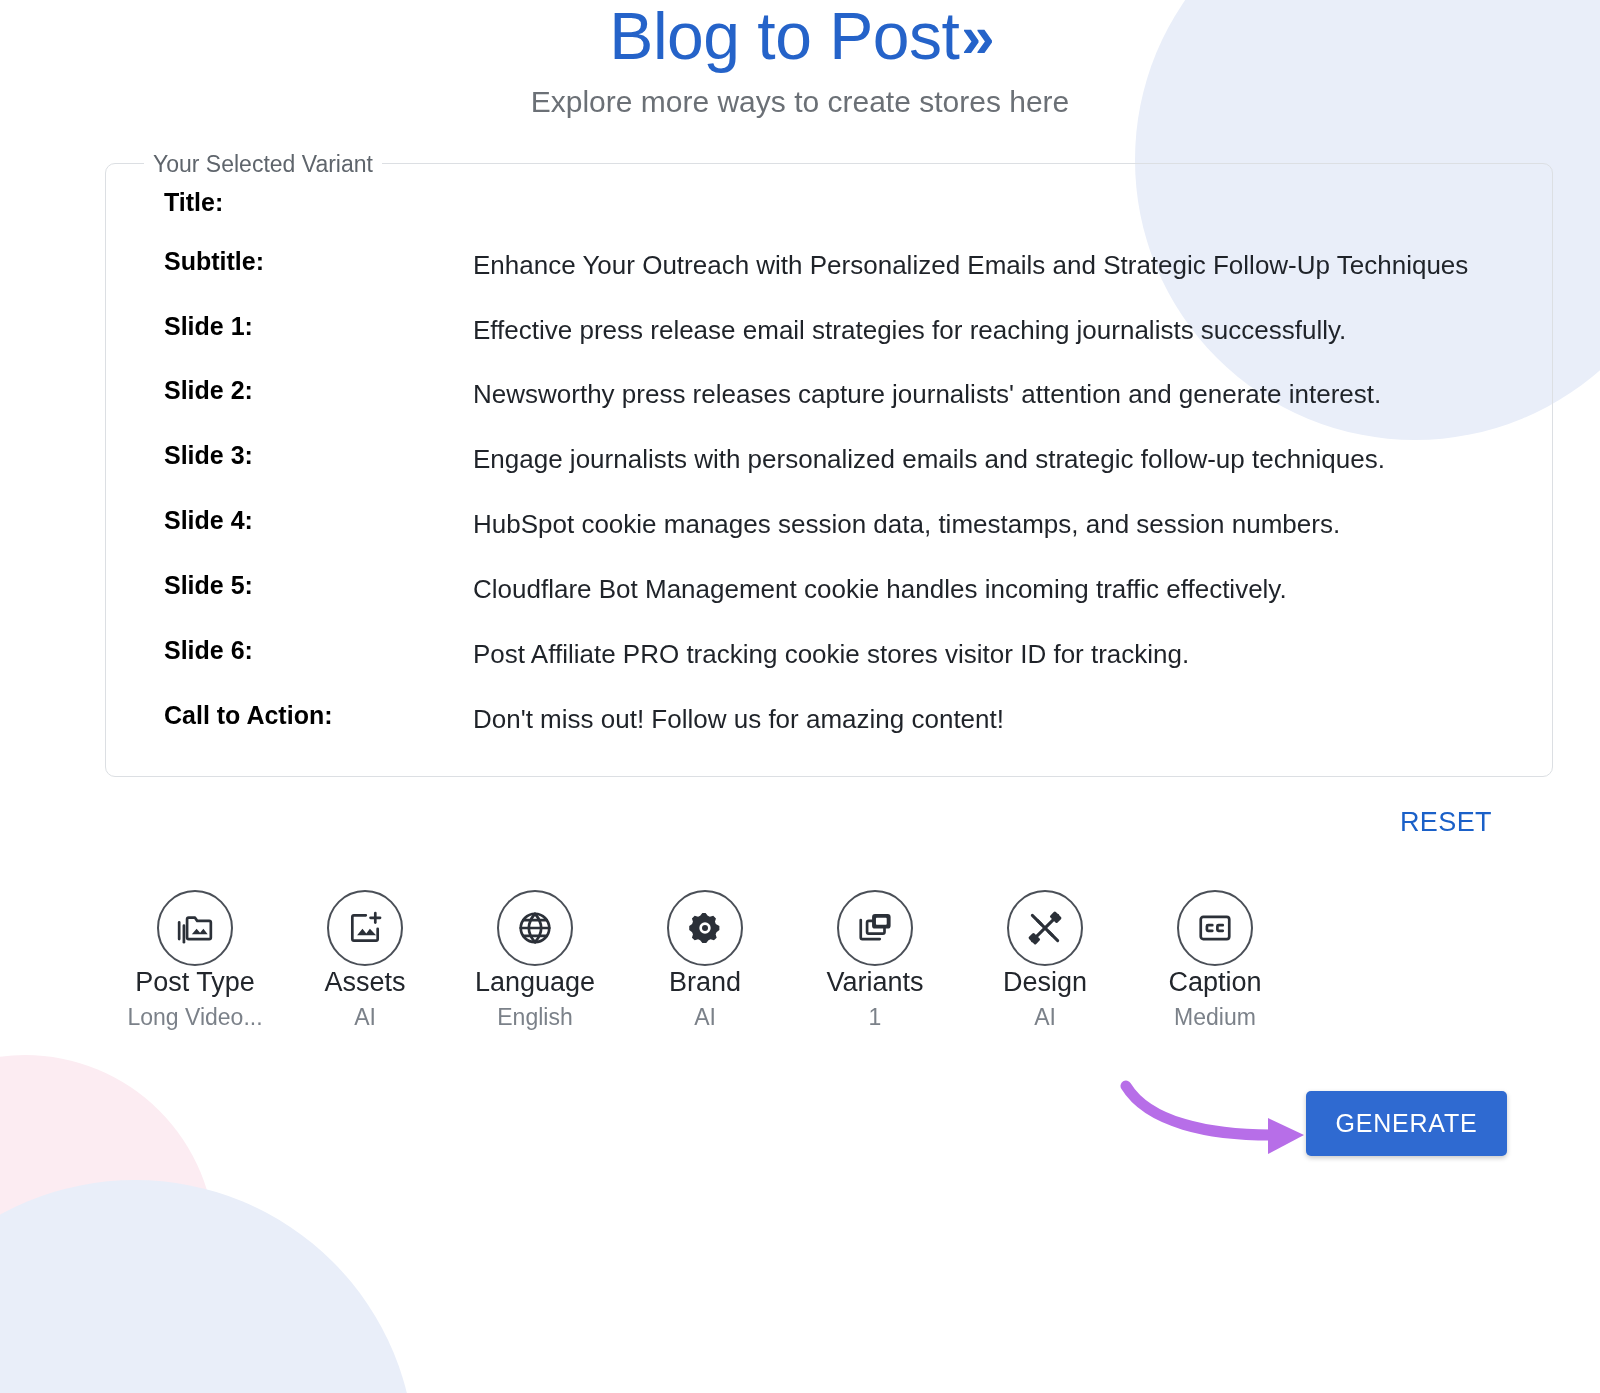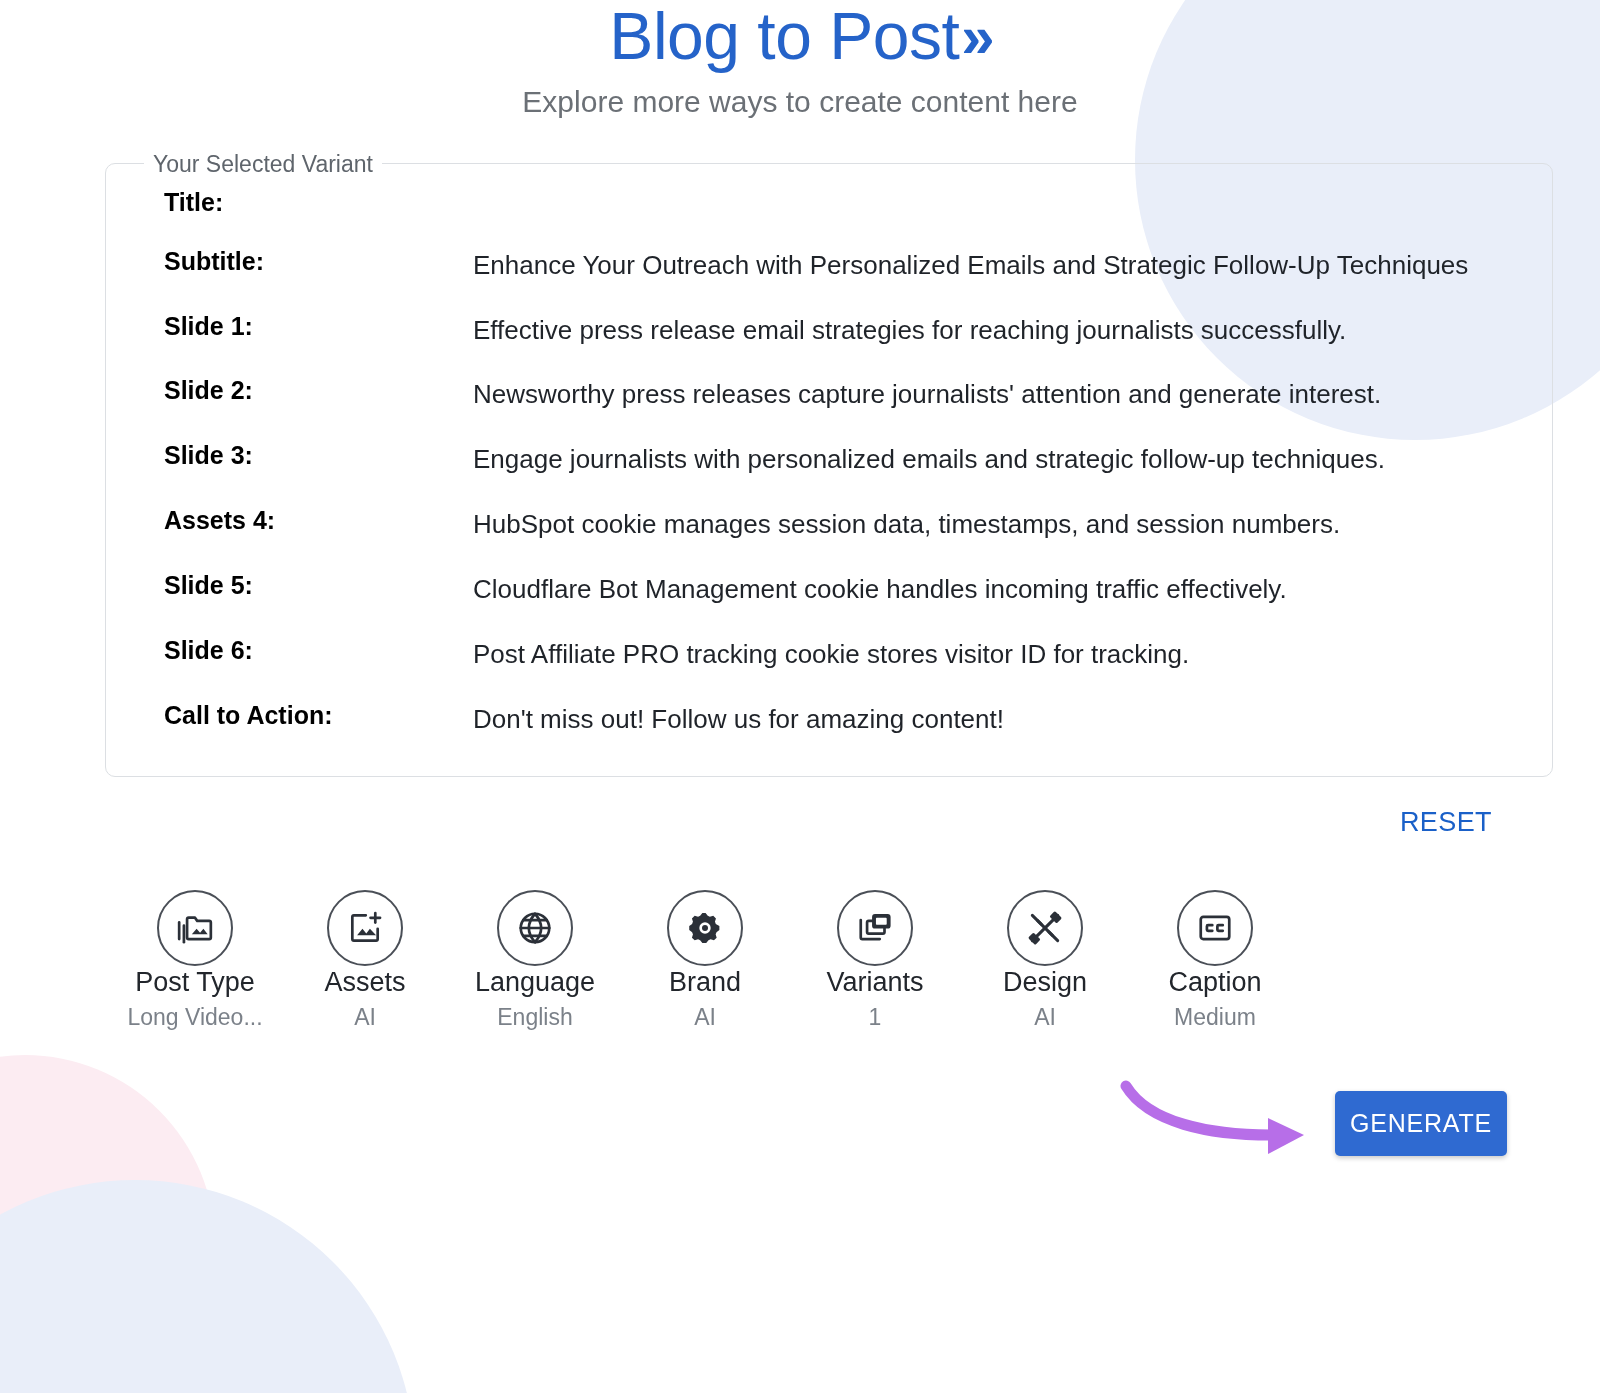--- a/index.html
+++ b/index.html
@@ -186,21 +186,21 @@
   .arrow-annotation {
     position: absolute;
     left: 1118px;
     top: 10px;
     pointer-events: none;
   }
   .generate-button {
     position: absolute;
     right: 93px;
     top: 23px;
-    width: 172px;
+    width: 201px;
     height: 65px;
     background: #2f6ad1;
     border: none;
     border-radius: 5px;
     color: #ffffff;
     font-family: "Liberation Sans", sans-serif;
     font-size: 25px;
     letter-spacing: 0.8px;
     cursor: pointer;
     box-shadow: 0 2px 5px rgba(0,0,0,0.22);
@@ -211,21 +211,21 @@
 
 <div id="page">
 
   <div class="blob blob-tr-pink"></div>
   <div class="blob blob-tr-blue"></div>
   <div class="blob blob-bl-pink"></div>
   <div class="blob blob-bl-blue"></div>
 
   <div class="header">
     <div class="app-title"><span>Blog to Post</span><span class="chev">»</span></div>
-    <div class="app-subtitle">Explore more ways to create content here</div>
+    <div class="app-subtitle">Explore more ways to create stores here</div>
   </div>
 
   <div class="variant-panel">
     <div class="panel-legend">Your Selected Variant</div>
 
     <div class="variant-row">
       <div class="variant-label">Title:</div>
     </div>
     <div class="variant-row">
       <div class="variant-label">Subtitle:</div>
@@ -237,21 +237,21 @@
     </div>
     <div class="variant-row">
       <div class="variant-label">Slide 2:</div>
       <div class="variant-value">Newsworthy press releases capture journalists' attention and generate interest.</div>
     </div>
     <div class="variant-row">
       <div class="variant-label">Slide 3:</div>
       <div class="variant-value">Engage journalists with personalized emails and strategic follow-up techniques.</div>
     </div>
     <div class="variant-row">
-      <div class="variant-label">Assets 4:</div>
+      <div class="variant-label">Slide 4:</div>
       <div class="variant-value">HubSpot cookie manages session data, timestamps, and session numbers.</div>
     </div>
     <div class="variant-row">
       <div class="variant-label">Slide 5:</div>
       <div class="variant-value">Cloudflare Bot Management cookie handles incoming traffic effectively.</div>
     </div>
     <div class="variant-row">
       <div class="variant-label">Slide 6:</div>
       <div class="variant-value">Post Affiliate PRO tracking cookie stores visitor ID for tracking.</div>
     </div>

